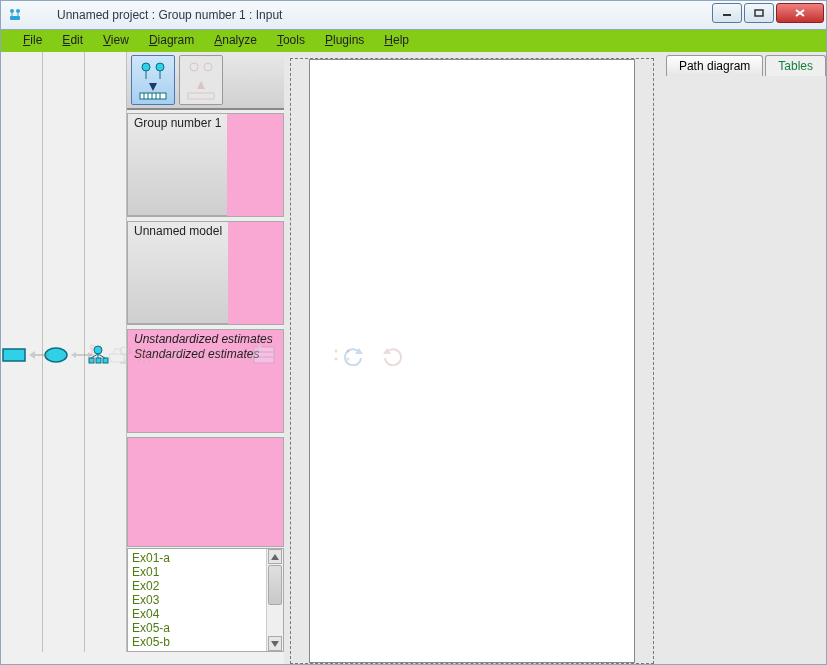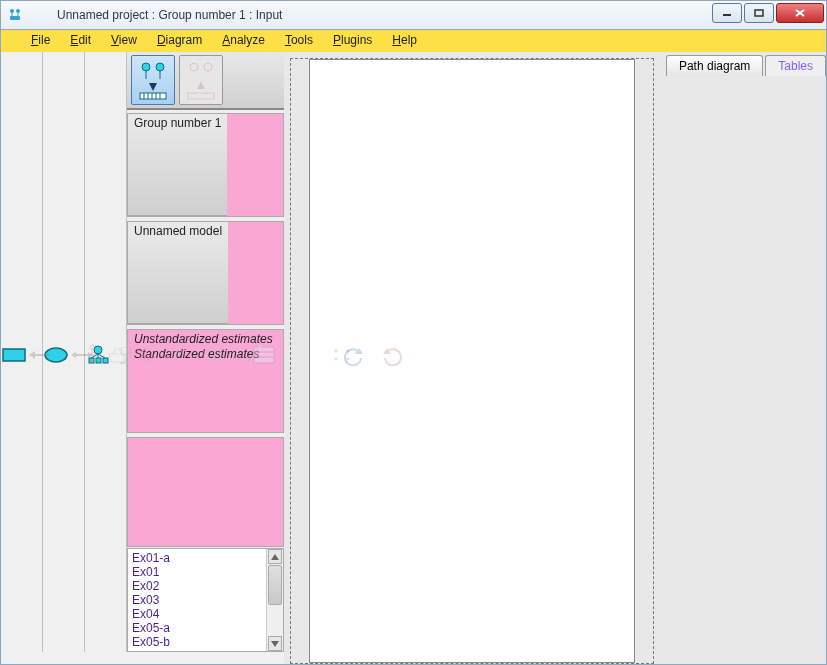--- a/index.html
+++ b/index.html
@@ -9,21 +9,21 @@
 .titlebar { height: 30px; background: linear-gradient(#f6f9fc,#e7eef5); border: 1px solid #8fa6bd; display: flex; align-items: center; padding: 0 6px; position: relative; }
 .titlebar .app-icon { width: 16px; height: 16px; margin-right: 6px; display: flex; align-items: center; justify-content: center; }
 .titlebar .app-icon svg { width: 16px; height: 16px; }
 .titlebar .title { color: #2a3b4d; margin-left: 28px; }
 .win-btns { position: absolute; right: 2px; top: 2px; display: flex; }
 .win-btn { width: 30px; height: 20px; border: 1px solid #5a7a9a; border-radius: 3px; margin-left: 2px; display: flex; align-items: center; justify-content: center; background: linear-gradient(#f2f7fb,#d7e4ef); cursor: default; }
 .win-btn.close { background: linear-gradient(#f08080,#c43131); border-color: #8b2020; width: 48px; }
 .win-btn svg { width: 12px; height: 10px; }
 
 
-.menubar { height: 22px; background: #fde047; border-left: 1px solid #8fa6bd; border-right: 1px solid #8fa6bd; display: flex; align-items: stretch; padding: 0 20px; }
+.menubar { height: 22px; background: #84cc16; border-left: 1px solid #8fa6bd; border-right: 1px solid #8fa6bd; display: flex; align-items: stretch; padding: 0 12px; }
 .menubar .menu { padding: 3px 10px 2px; color: #222; cursor: default; }
 .menubar .menu span.u { text-decoration: underline; }
 
 
 .client { display: flex; height: calc(665px - 30px - 22px); border: 1px solid #8fa6bd; border-top: none; }
 .left { width: 283px; display: flex; flex-direction: column; background: #f0f0f0; }
 .right { flex: 1; display: flex; flex-direction: row; background: #e8e8e8; }
 
 
 .tool-wrap { display: flex; }
@@ -45,35 +45,35 @@
 .panel .body .row { padding: 0 0 1px; color: #222; cursor: default; }
 
 .p-groups { height: 104px; }
 .p-models { height: 104px; }
 .p-est    { height: 104px; }
 .p-blank  { height: 110px; }
 
 
 .file-list { flex: 1; background: #fff; border: 1px solid #aaa; display: flex; }
 .file-list .files { flex: 1; padding: 2px 4px; overflow: hidden; }
-.file-list .files .row { color: #4c1d95; line-height: 14px; cursor: default; }
+.file-list .files .row { color: #4d7c0f; line-height: 14px; cursor: default; }
 .file-list .scroll { width: 17px; background: #efefef; border-left: 1px solid #ccc; position: relative; }
 .file-list .scroll .thumb { position: absolute; left: 1px; right: 1px; top: 16px; height: 40px; background: linear-gradient(#e0e0e0,#c8c8c8); border: 1px solid #aaa; border-radius: 2px; }
 .file-list .scroll .arr { position: absolute; left: 1px; right: 1px; height: 15px; background: #e6e6e6; border: 1px solid #aaa; display: flex; align-items: center; justify-content: center; }
 .file-list .scroll .arr.up { top: 0; }
 .file-list .scroll .arr.dn { bottom: 0; }
 
 
 .canvas-wrap { flex: 1; background: #e8e8e8; display: flex; align-items: flex-start; justify-content: center; padding: 6px 6px 0 6px; }
 .canvas-border { width: 100%; height: 100%; border: 1px dashed #777; padding: 0 18px; display: flex; }
 .page { flex: 1; background: #fff; border: 1px solid #888; margin: 0; }
 
 .tabstrip { height: 24px; display: flex; align-items: flex-end; padding-left: 6px; gap: 2px; background: #e8e8e8; }
 .tab { padding: 3px 12px; border: 1px solid #999; border-bottom: none; background: linear-gradient(#fff,#e6e6e6); border-radius: 3px 3px 0 0; cursor: default; }
-.tab:not(.sel) { background: #efefef; color: #8b5cf6; }
+.tab:not(.sel) { background: #efefef; color: #15803d; }
 
 
 .dim { opacity: 0.35; }
 </style>
 </head>
 <body>
 
 <div class="titlebar">
   <span class="app-icon">
     <svg viewBox="0 0 16 16">

